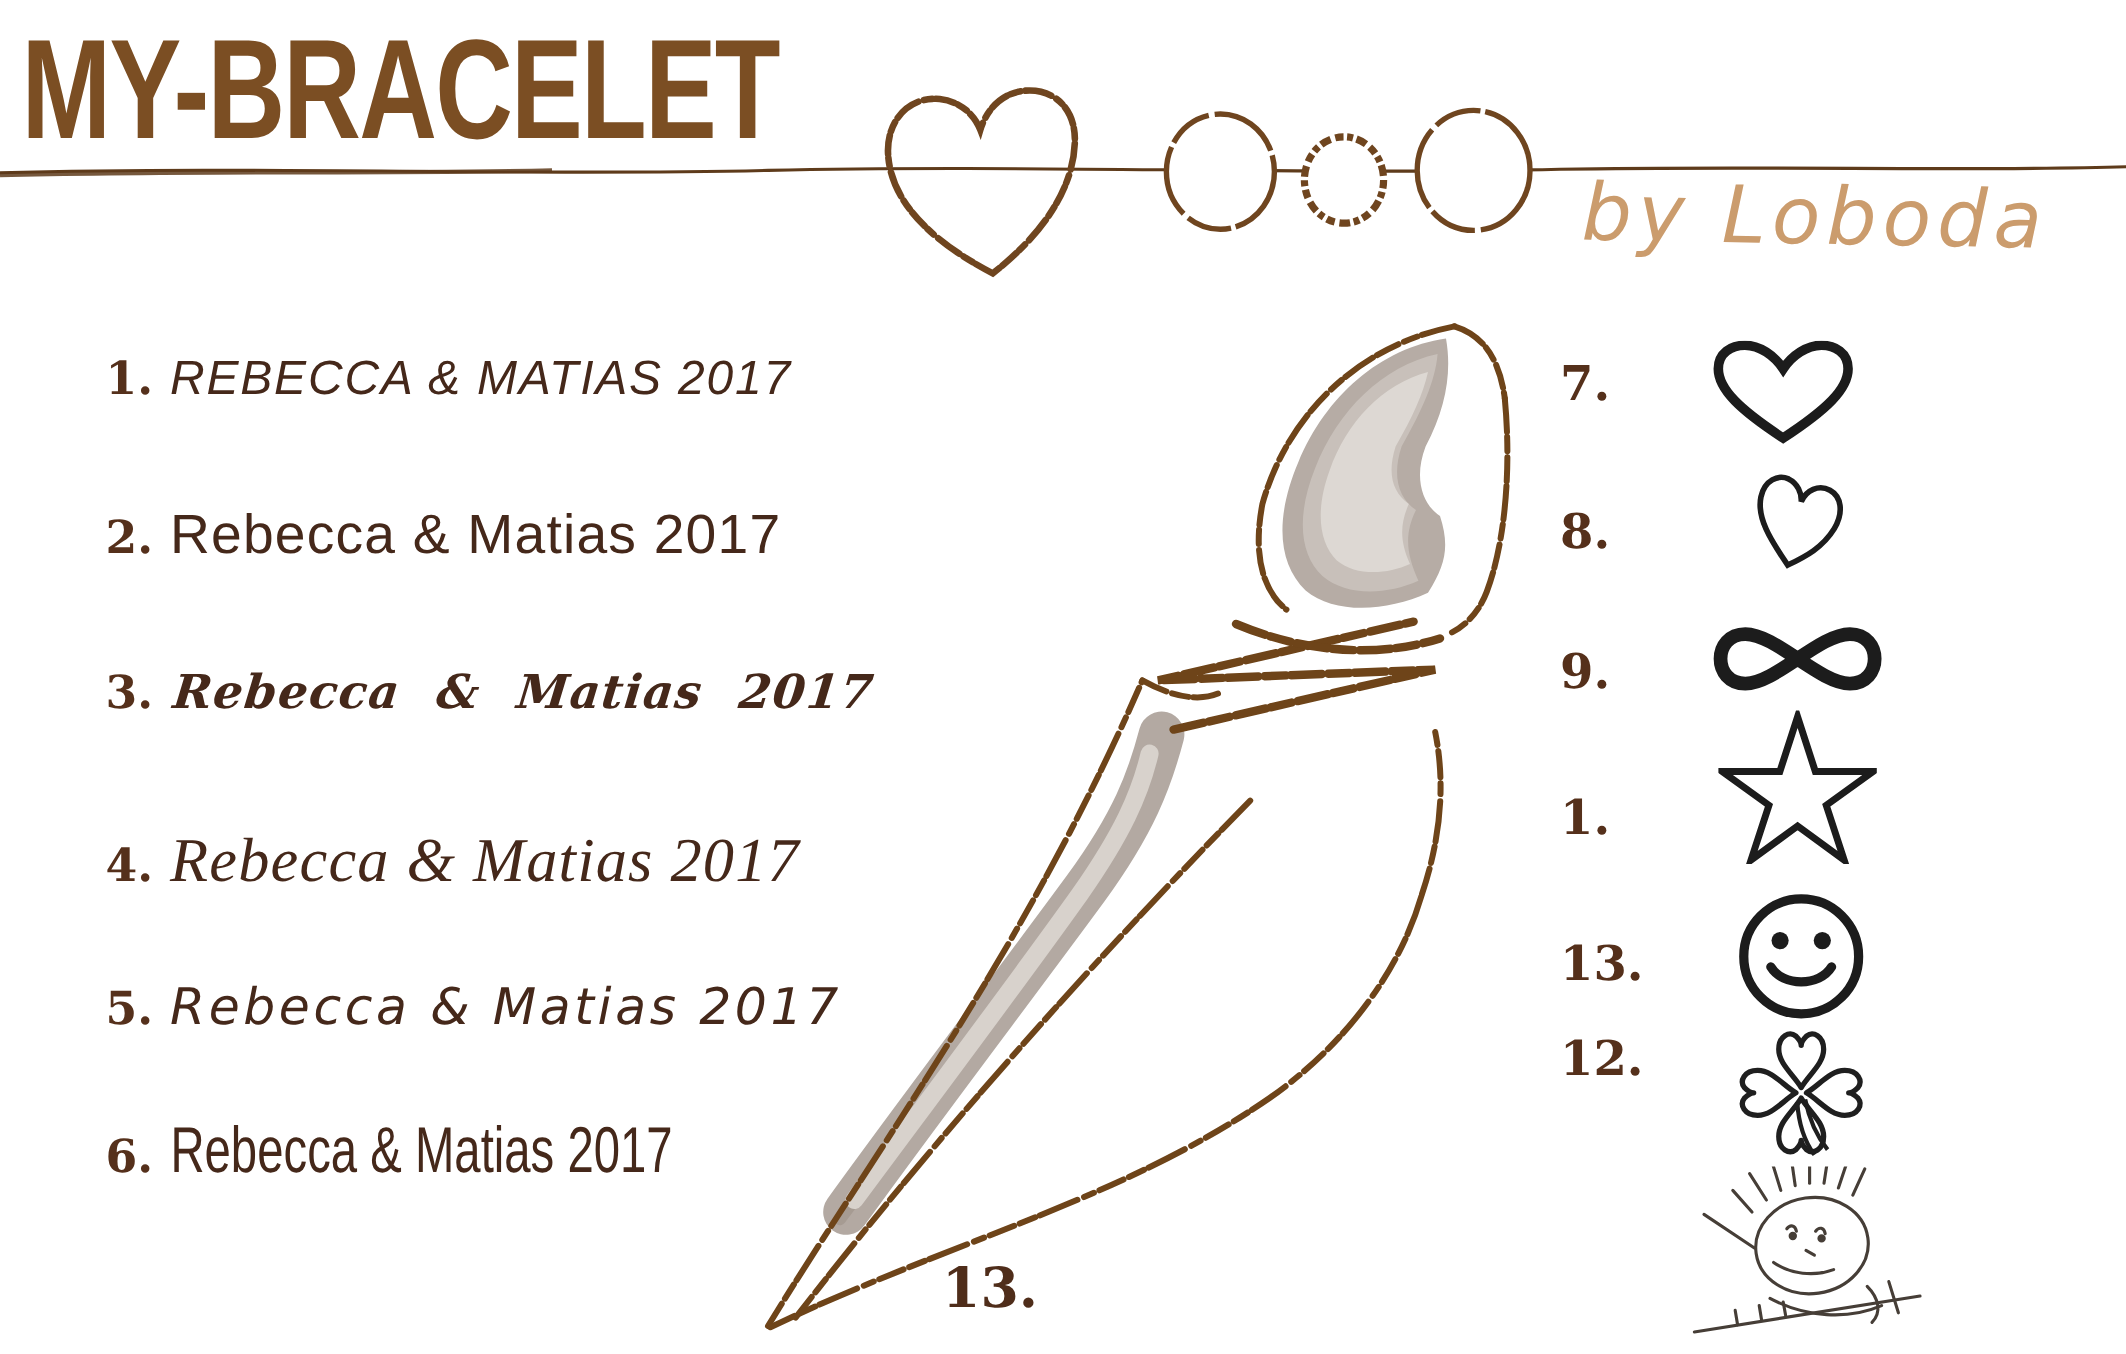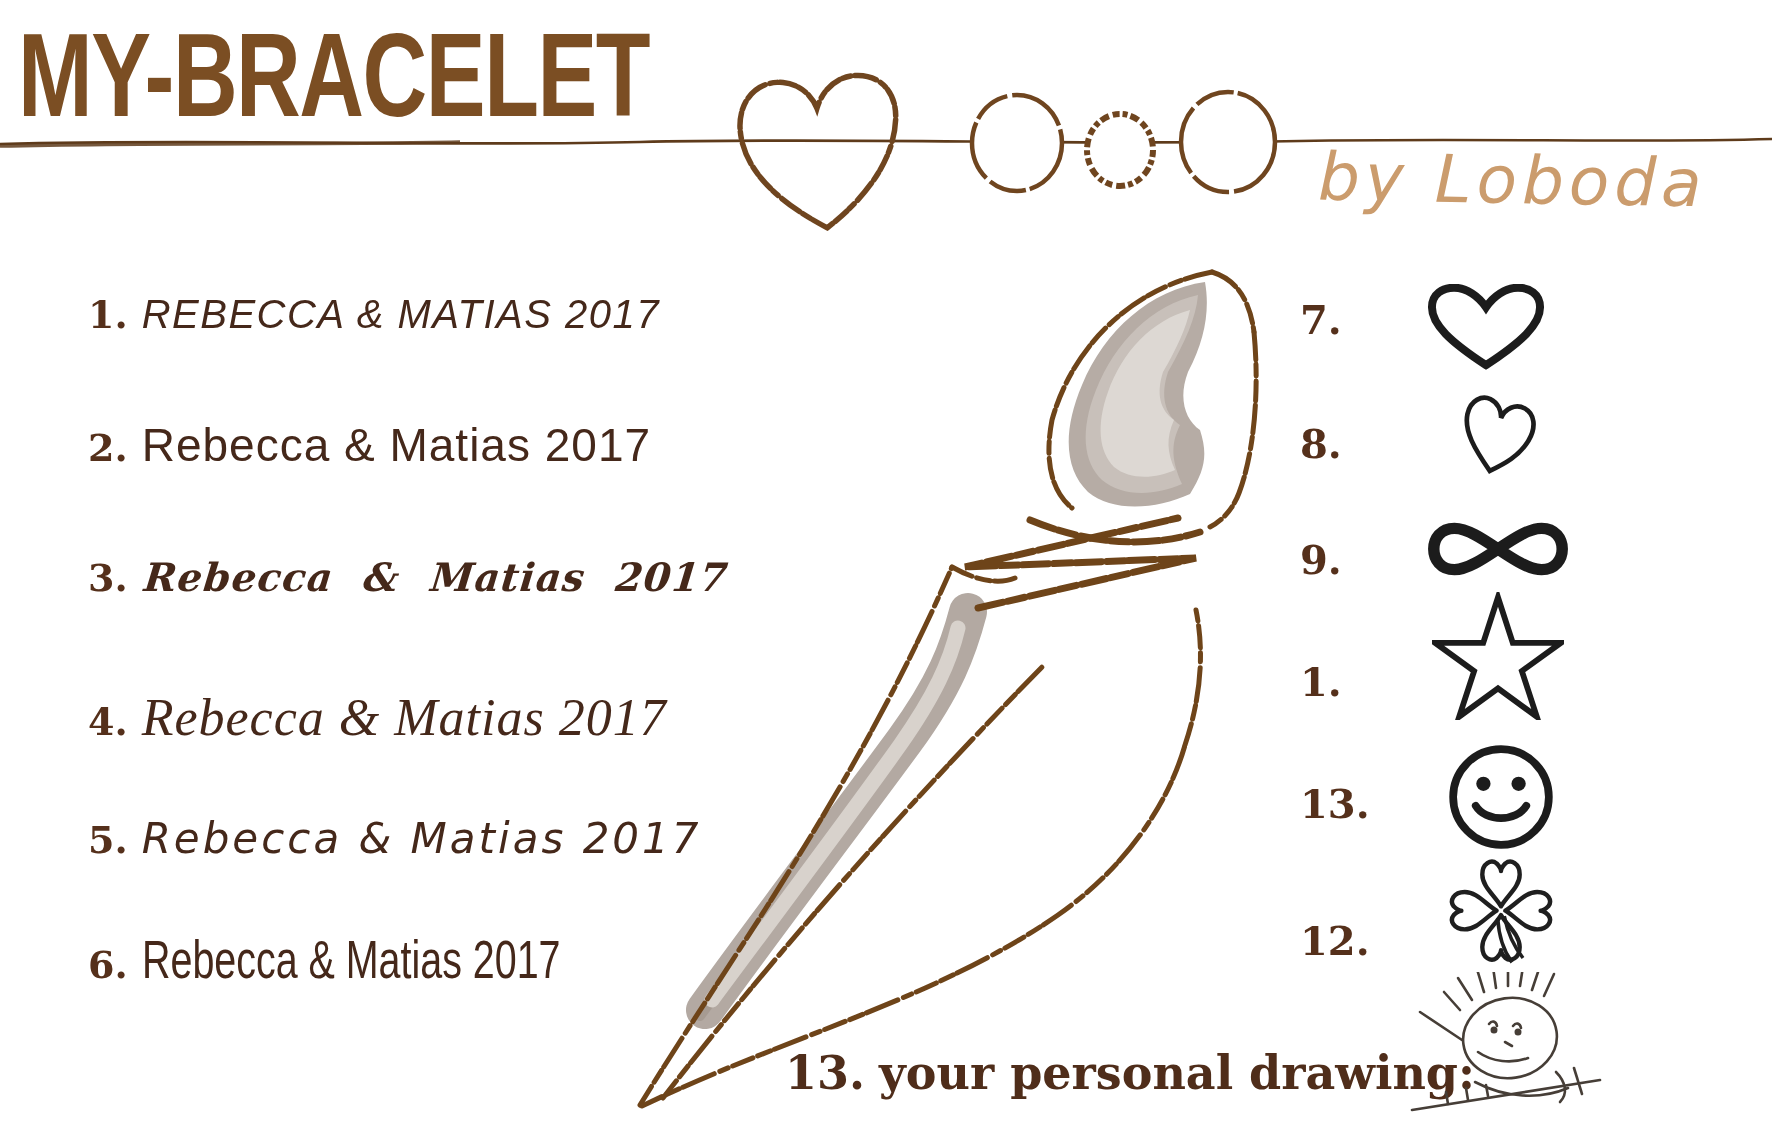--- a/index.html
+++ b/index.html
@@ -165,35 +165,34 @@
   </svg>
 
   <span class="sym-num" style="top:780px">13.</span>
   <svg class="sym-icon" style="left:1446px;top:742px" width="110" height="110" viewBox="0 0 100 100">
     <circle cx="50" cy="50" r="43.5" fill="none" stroke="#1c1c1c" stroke-width="7"></circle>
     <circle cx="34" cy="38" r="6.5" fill="#1c1c1c"></circle>
     <circle cx="66" cy="38" r="6.5" fill="#1c1c1c"></circle>
     <path d="M27 58 C36 73 64 73 73 58" fill="none" stroke="#1c1c1c" stroke-width="7" stroke-linecap="round"></path>
   </svg>
 
-  <span class="sym-num" style="top:917px">12.</span>
+  <span class="sym-num" style="top:859px">12.</span>
   <svg class="sym-icon" style="left:1446px;top:854px" width="110" height="120" viewBox="0 0 100 106">
     <g fill="none" stroke="#1f1f1f" stroke-width="4" stroke-linejoin="round">
       <path d="M50 46 C44 36 33 28 33 17 C33 7 41 3 46 7 C48 9 50 11 50 14 C50 11 52 9 54 7 C59 3 67 7 67 17 C67 28 56 36 50 46 Z"></path>
       <path d="M50 46 C44 36 33 28 33 17 C33 7 41 3 46 7 C48 9 50 11 50 14 C50 11 52 9 54 7 C59 3 67 7 67 17 C67 28 56 36 50 46 Z" transform="rotate(90 50 50)"></path>
       <path d="M50 46 C44 36 33 28 33 17 C33 7 41 3 46 7 C48 9 50 11 50 14 C50 11 52 9 54 7 C59 3 67 7 67 17 C67 28 56 36 50 46 Z" transform="rotate(180 50 50)"></path>
       <path d="M50 46 C44 36 33 28 33 17 C33 7 41 3 46 7 C48 9 50 11 50 14 C50 11 52 9 54 7 C59 3 67 7 67 17 C67 28 56 36 50 46 Z" transform="rotate(270 50 50)"></path>
       <path d="M53 55 C56 70 61 82 70 93" stroke-width="3.2"></path>
       <path d="M47 57 C48 73 52 86 60 97" stroke-width="3.2"></path>
     </g>
   </svg>
 
   <div class="row13">
     <span>13.</span>
-    <span>your personal drawing:</span>
   </div>
 
   <svg class="abs" style="left:1398px;top:972px" width="212" height="152" viewBox="1398 972 212 152">
     <g fill="none" stroke="#463e37" stroke-width="2.6" stroke-linecap="round">
       <ellipse cx="1510" cy="1038" rx="47" ry="40" transform="rotate(-8 1510 1038)"></ellipse>
 
       <path d="M1472 1000 L1458 978"></path>
         <path d="M1484 992 L1476 966"></path>
       <path d="M1496 988 L1492 960"></path>
         <path d="M1508 986 L1508 958"></path>

